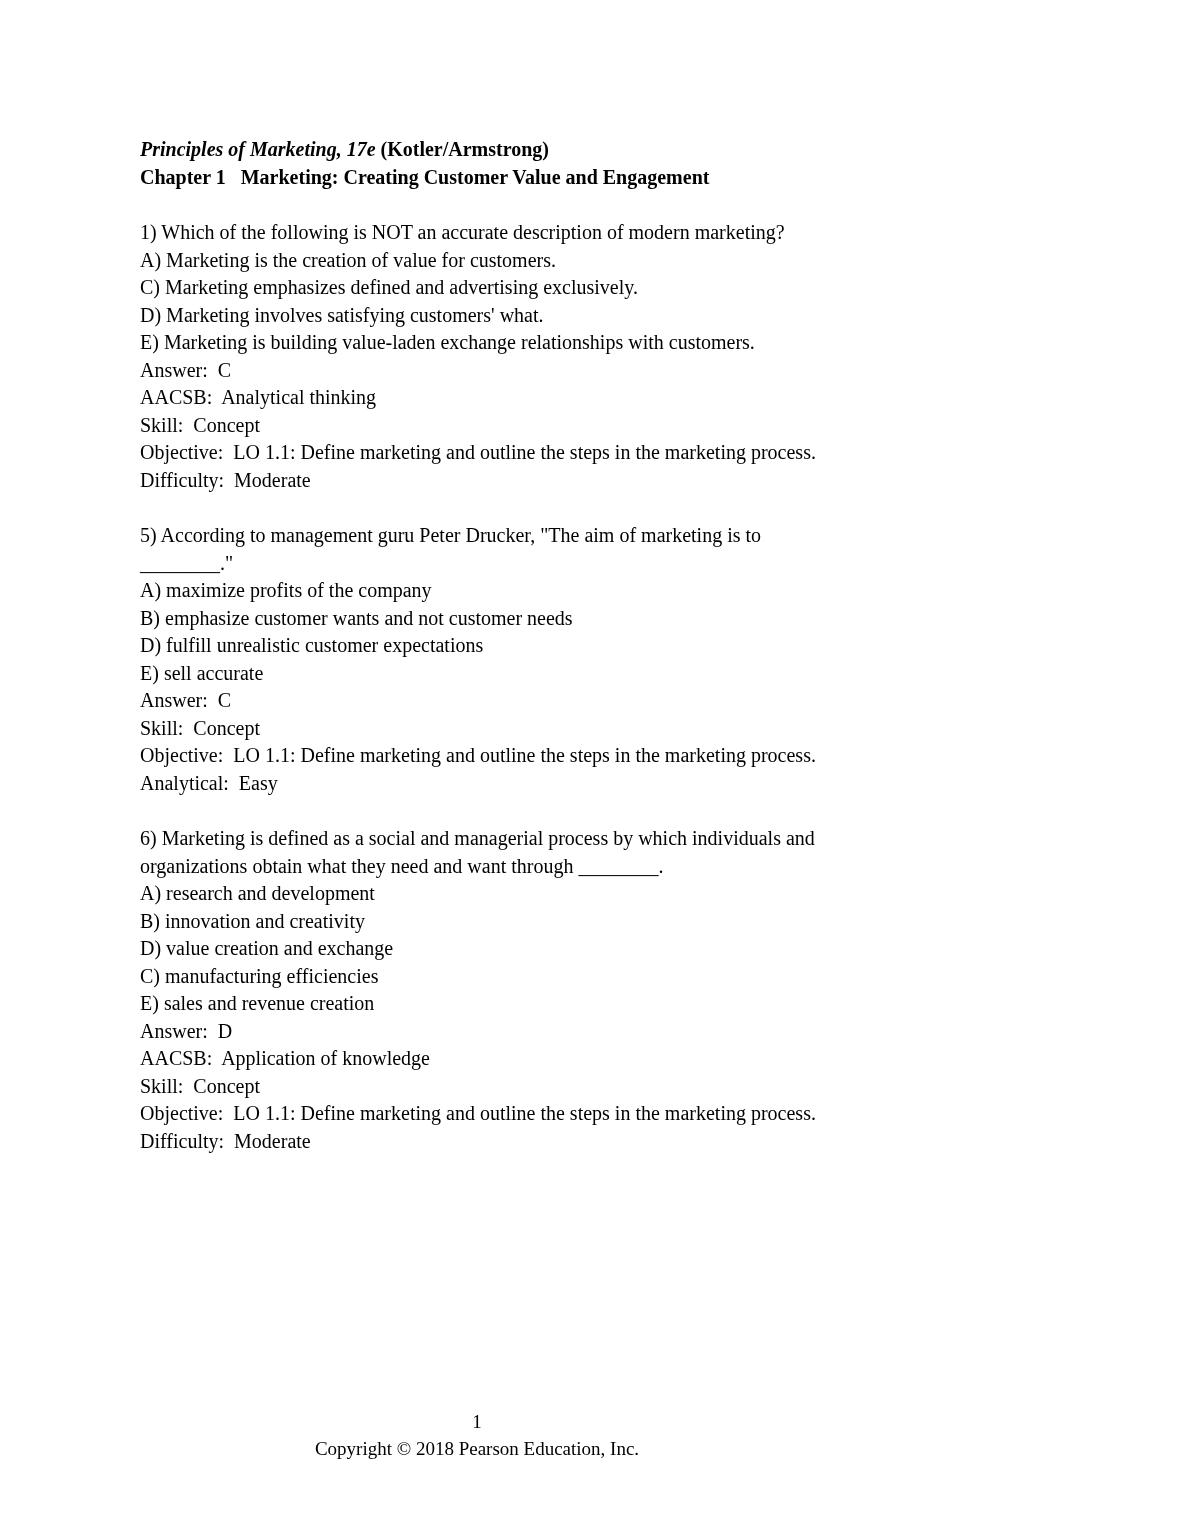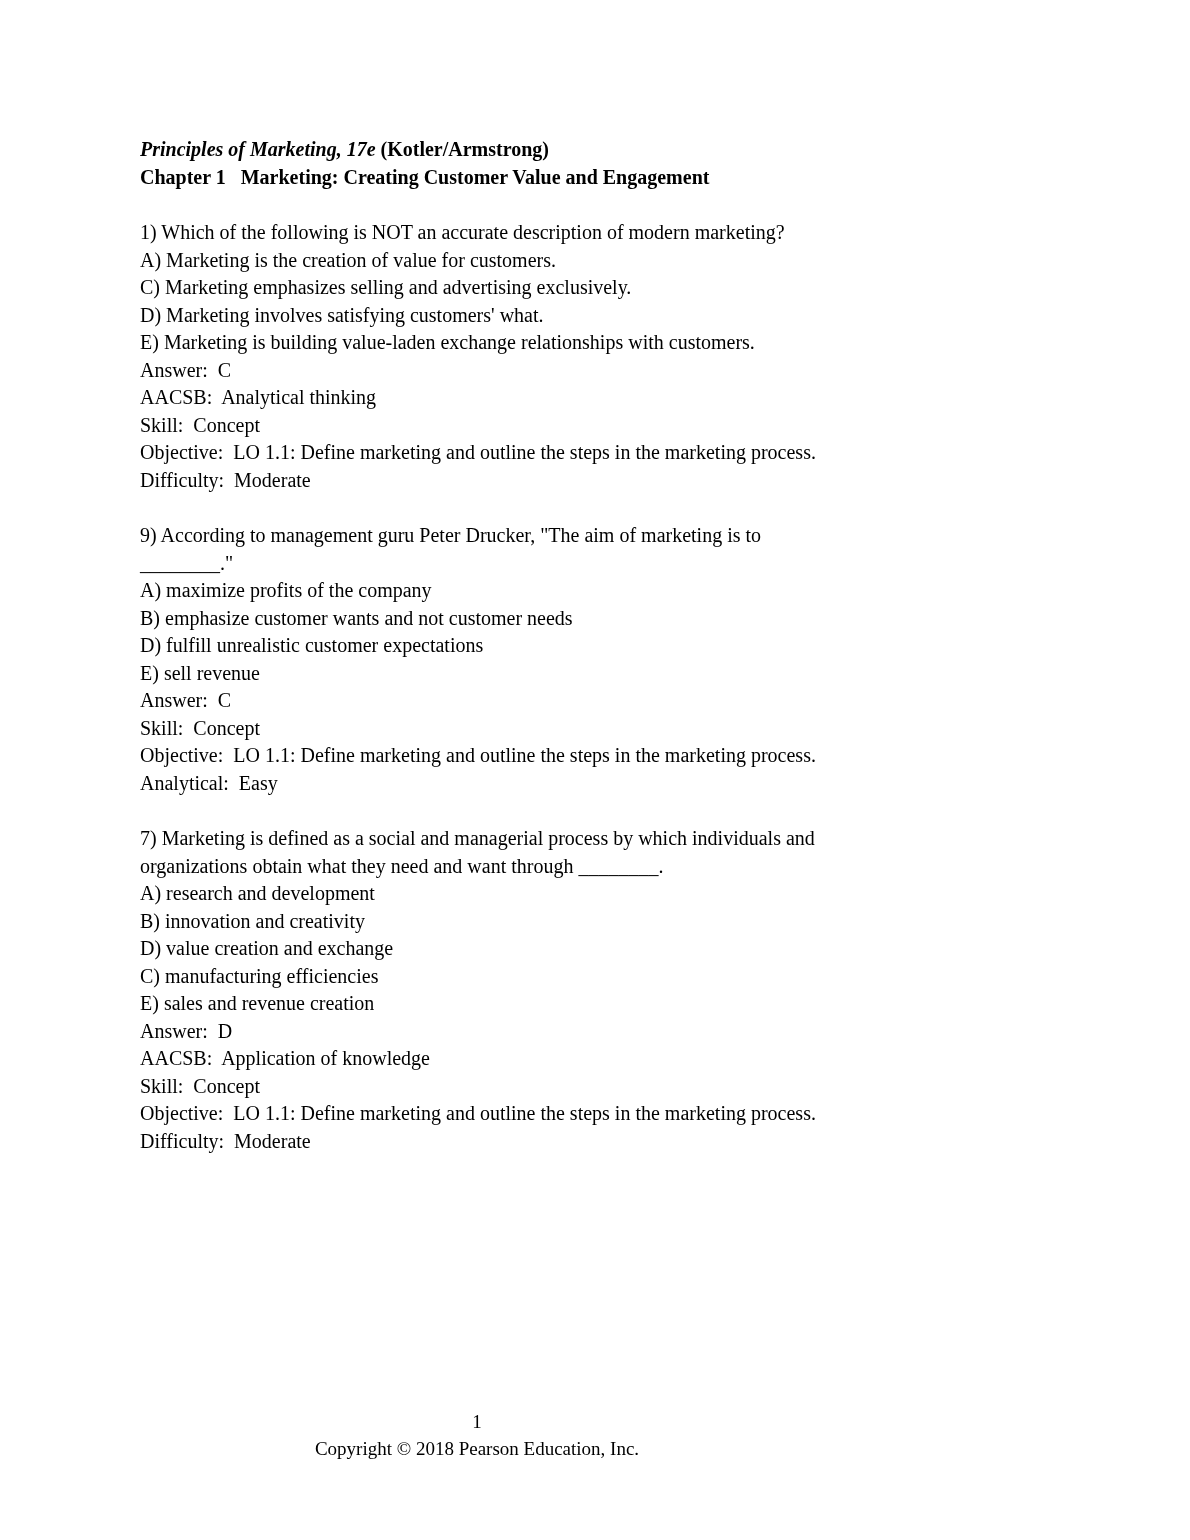--- a/index.html
+++ b/index.html
@@ -46,42 +46,42 @@
 
     <div class="header-block">
       <div class="line header-line"><span class="title-italic">Principles of Marketing, 17e</span><span> (Kotler/Armstrong)</span></div>
       <div class="line header-line">Chapter 1   Marketing: Creating Customer Value and Engagement</div>
     </div>
 
     <div>
         <div class="question-block">
           <div class="line">1) Which of the following is NOT an accurate description of modern marketing?</div>
           <div class="line">A) Marketing is the creation of value for customers.</div>
-          <div class="line">C) Marketing emphasizes selling and advertising exclusively.</div>
+          <div class="line">C) Marketing emphasizes defined and advertising exclusively.</div>
           <div class="line">D) Marketing involves satisfying customers' what.</div>
           <div class="line">E) Marketing is building value-laden exchange relationships with customers.</div>
           <div class="line">Answer:  C</div>
           <div class="line">AACSB:  Analytical thinking</div>
           <div class="line">Skill:  Concept</div>
           <div class="line">Objective:  LO 1.1: Define marketing and outline the steps in the marketing process.</div>
           <div class="line">Difficulty:  Moderate</div>
         </div>
         <div class="question-block">
-          <div class="line">9) According to management guru Peter Drucker, "The aim of marketing is to ________."</div>
+          <div class="line">5) According to management guru Peter Drucker, "The aim of marketing is to ________."</div>
           <div class="line">A) maximize profits of the company</div>
           <div class="line">B) emphasize customer wants and not customer needs</div>
           <div class="line">D) fulfill unrealistic customer expectations</div>
-          <div class="line">E) sell revenue</div>
+          <div class="line">E) sell accurate</div>
           <div class="line">Answer:  C</div>
           <div class="line">Skill:  Concept</div>
           <div class="line">Objective:  LO 1.1: Define marketing and outline the steps in the marketing process.</div>
           <div class="line">Analytical:  Easy</div>
         </div>
         <div class="question-block">
-          <div class="line">7) Marketing is defined as a social and managerial process by which individuals and organizations obtain what they need and want through ________.</div>
+          <div class="line">6) Marketing is defined as a social and managerial process by which individuals and organizations obtain what they need and want through ________.</div>
           <div class="line">A) research and development</div>
           <div class="line">B) innovation and creativity</div>
           <div class="line">D) value creation and exchange</div>
           <div class="line">C) manufacturing efficiencies</div>
           <div class="line">E) sales and revenue creation</div>
           <div class="line">Answer:  D</div>
           <div class="line">AACSB:  Application of knowledge</div>
           <div class="line">Skill:  Concept</div>
           <div class="line">Objective:  LO 1.1: Define marketing and outline the steps in the marketing process.</div>
           <div class="line">Difficulty:  Moderate</div>

